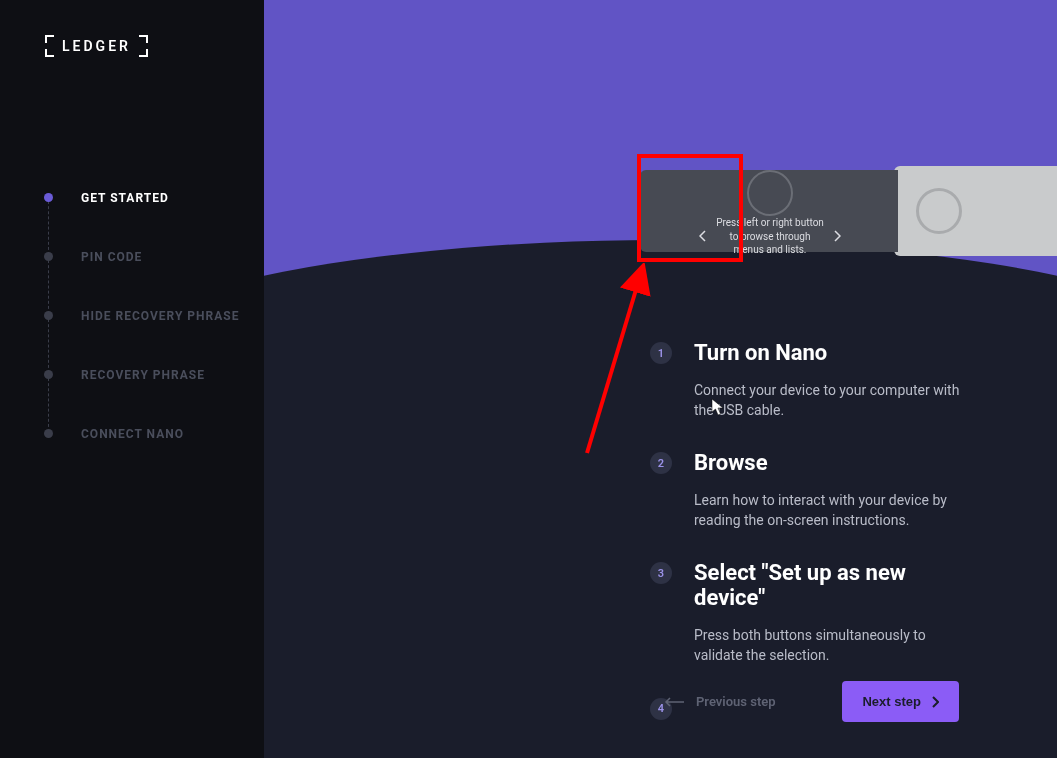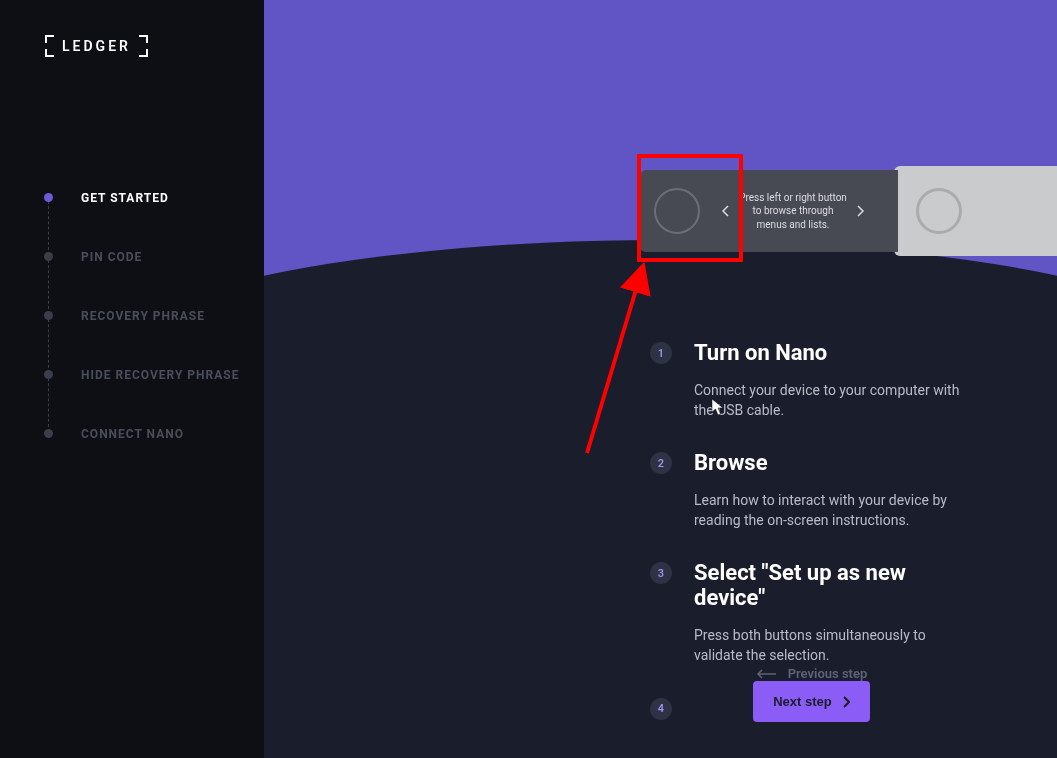--- a/index.html
+++ b/index.html
@@ -112,20 +112,21 @@
     }
     .device-dark {
       width: 258px;
       height: 82px;
       background: #474a53;
       border-radius: 6px 0 0 6px;
       display: flex;
       align-items: center;
       padding: 0 12px 0 14px;
       position: relative;
+      flex-direction: column;
     }
     .device-circle-left {
       width: 46px;
       height: 46px;
       border-radius: 50%;
       border: 2px solid #6b6e76;
       flex-shrink: 0;
     }
     .device-screen {
       flex: 1;
@@ -217,21 +218,20 @@
     }
     .footer-nav {
       position: absolute;
       bottom: 36px;
       left: 400px;
       right: 98px;
       display: flex;
       justify-content: space-between;
       align-items: center;
       z-index: 2;
-      flex-direction: column;
     }
     .prev-step {
       display: flex;
       align-items: center;
       gap: 12px;
       color: #5f6374;
       font-size: 13px;
       font-weight: 600;
       cursor: pointer;
     }
@@ -273,25 +273,25 @@
     <div class="nav-step">
       <div class="step-dot active"></div>
       <span class="step-label active">GET STARTED</span>
     </div>
     <div class="nav-step">
       <div class="step-dot"></div>
       <span class="step-label">PIN CODE</span>
     </div>
     <div class="nav-step">
       <div class="step-dot"></div>
+      <span class="step-label">HIDE RECOVERY PHRASE</span>
+    </div>
+    <div class="nav-step">
+      <div class="step-dot"></div>
       <span class="step-label">RECOVERY PHRASE</span>
-    </div>
-    <div class="nav-step">
-      <div class="step-dot"></div>
-      <span class="step-label">HIDE RECOVERY PHRASE</span>
     </div>
     <div class="nav-step">
       <div class="step-dot"></div>
       <span class="step-label">CONNECT NANO</span>
     </div>
   </nav>
 </aside>
 
 <main class="main">
   <div class="banner"></div>

